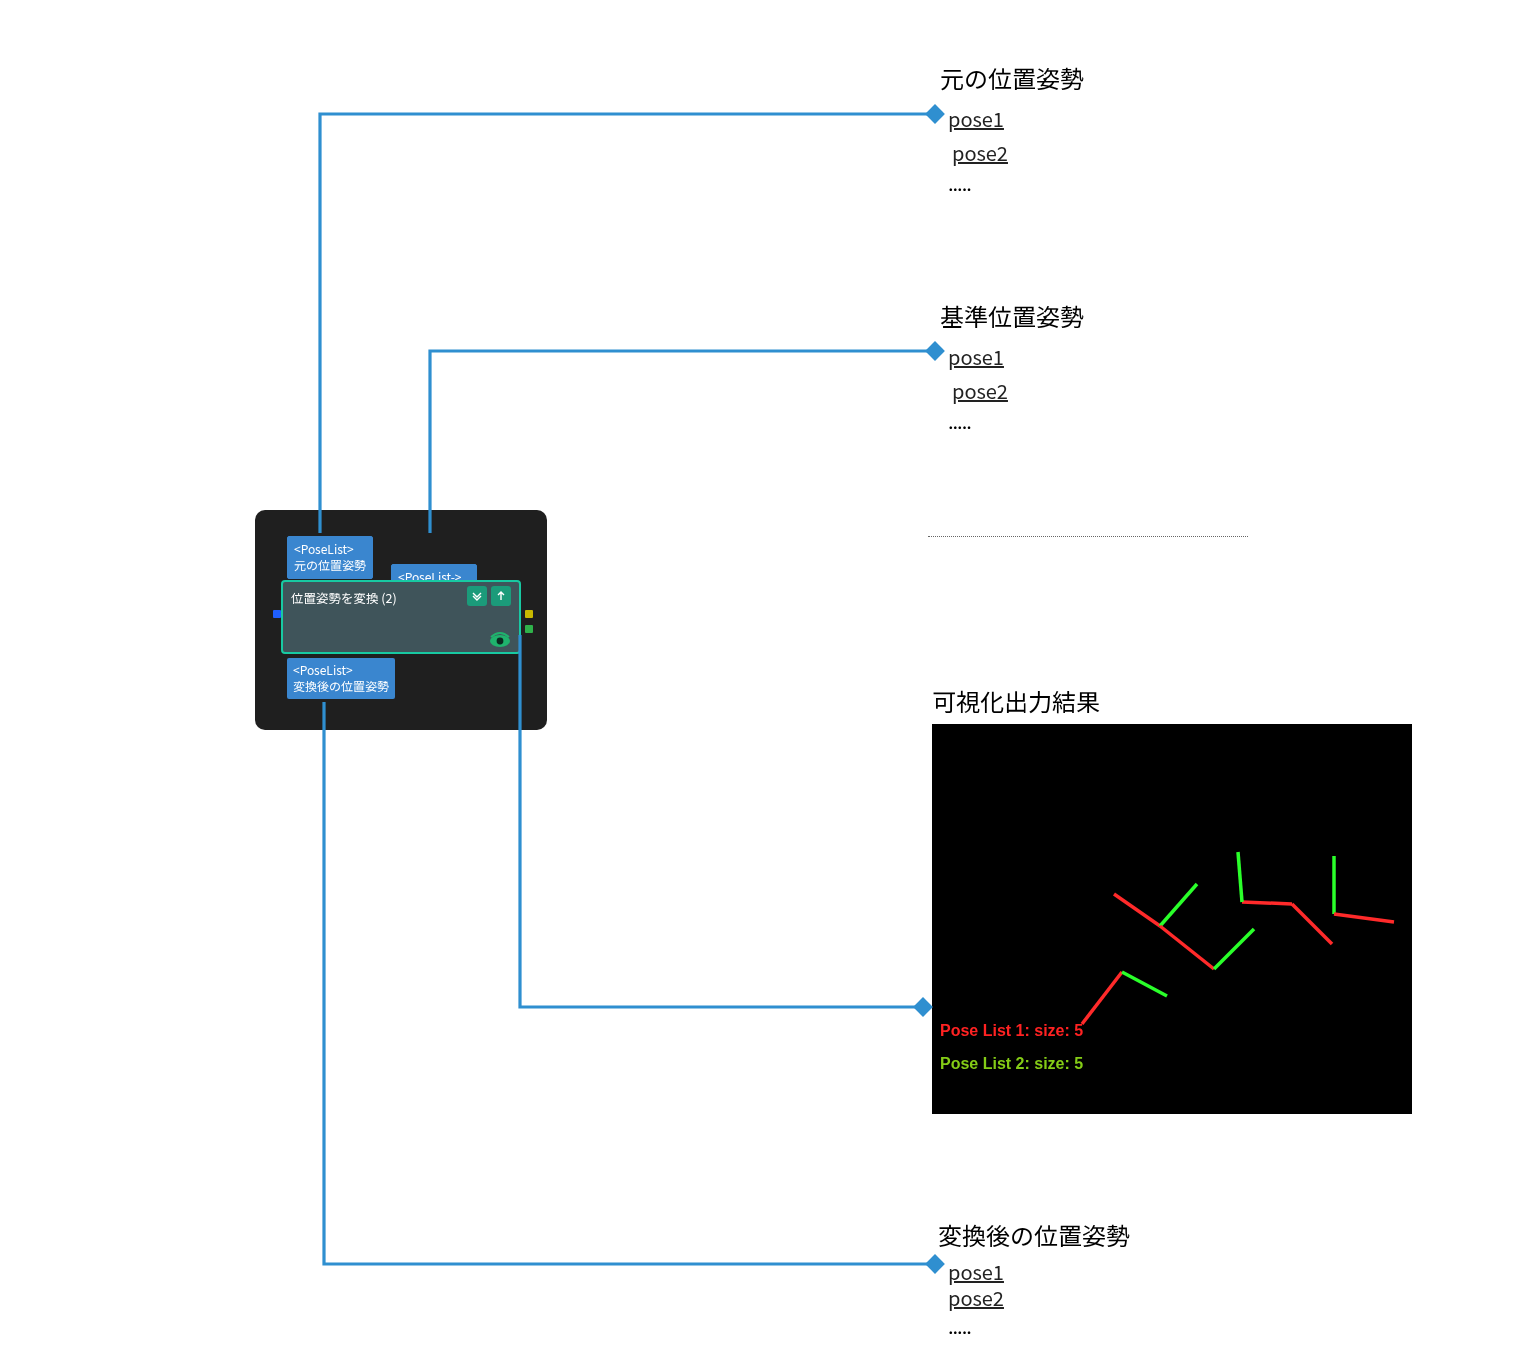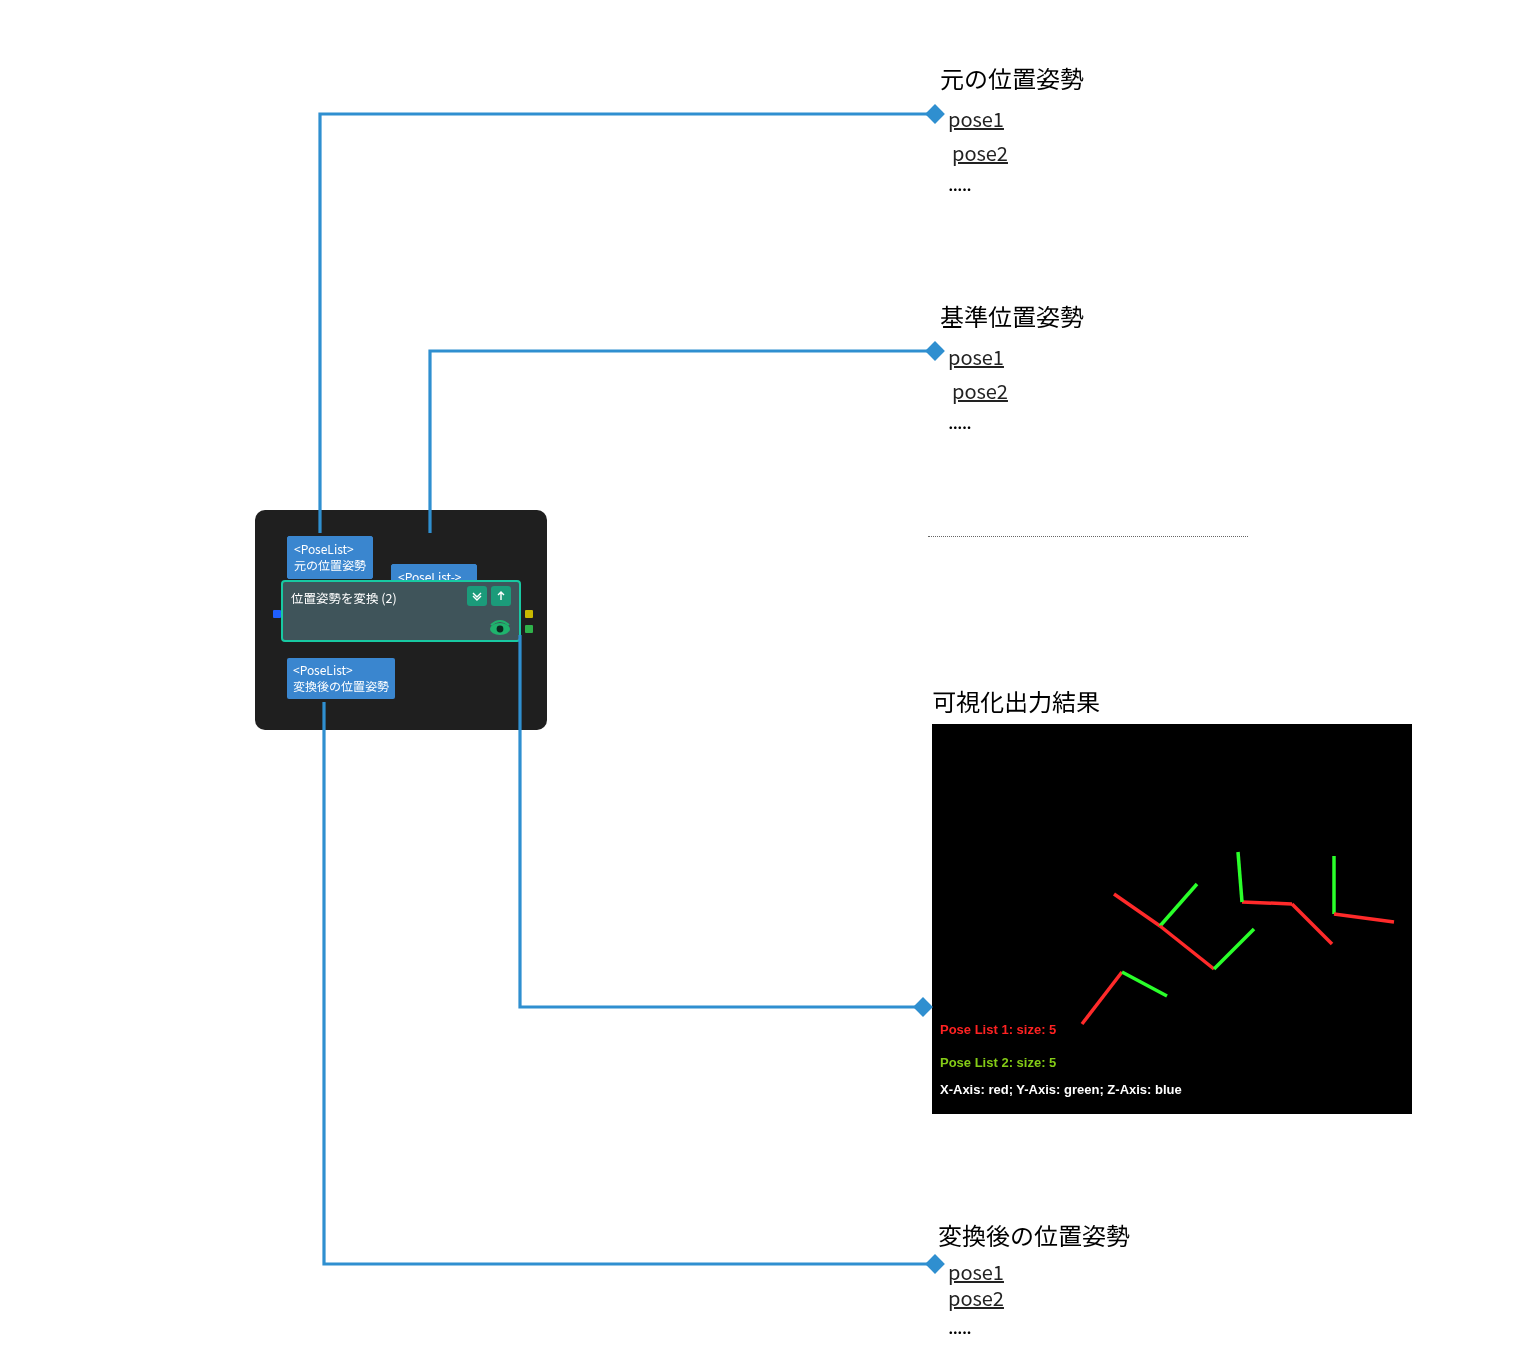--- a/index.html
+++ b/index.html
@@ -56,21 +56,21 @@
     font-size: 12px;
     line-height: 1.35;
     padding: 4px 6px 5px 6px;
     border-radius: 2px;
   }
   .node-body {
     position: absolute;
     left: 26px;
     top: 70px;
     right: 26px;
-    height: 62px;
+    height: 74px;
     background: #3f545a;
     border: 2px solid #18c9a2;
     border-radius: 4px;
     color: #fff;
     font-size: 12.5px;
     padding: 6px 8px;
   }
   .node-icon {
     position: absolute;
     width: 20px;
@@ -88,21 +88,21 @@
   }
   
   .viz {
     position: absolute;
     background: #000;
     width: 480px;
     height: 390px;
   }
   .viz-text {
     position: absolute;
-    font-size: 13px;
+    font-size: 16px;
     font-weight: bold;
     font-family: Arial, sans-serif;
   }
   .diamond-marker {
     fill: #2f8fd0;
   }
   .connector {
     stroke: #2f8fd0;
     stroke-width: 3.2;
     fill: none;
@@ -143,21 +143,20 @@
       <polyline points="310,178 306,128" stroke="#2aff2a"></polyline>
 
       <polyline points="360,180 400,220" stroke="#ff2a2a"></polyline>
 
       <polyline points="402,132 402,190" stroke="#2aff2a"></polyline>
       <polyline points="402,190 462,198" stroke="#ff2a2a"></polyline>
     </g>
   </svg>
   <div class="viz-text" style="left:8px; top:298px; color:#ff2222;">Pose List 1: size: 5</div>
   <div class="viz-text" style="left:8px; top:331px; color:#84cc16;">Pose List 2: size: 5</div>
-  <div class="viz-text" style="left:8px; top:358px; color:#ffffff;">X-Axis: red; Y-Axis: green; Z-Axis: blue</div>
 </div>
 
 <div class="section-title" style="position:absolute; left:938px; top:1217px;">変換後の位置姿勢</div>
 <div class="item" style="position:absolute; left:948px; top:1257px;">pose1</div>
 <div class="item" style="position:absolute; left:948px; top:1283px;">pose2</div>
 <div class="dots" style="position:absolute; left:948px; top:1311px;">.....</div>
 
 <div class="node" style="left:255px; top:510px;padding-left:48px;">
 
   <div class="port-top" style="left:32px;">

